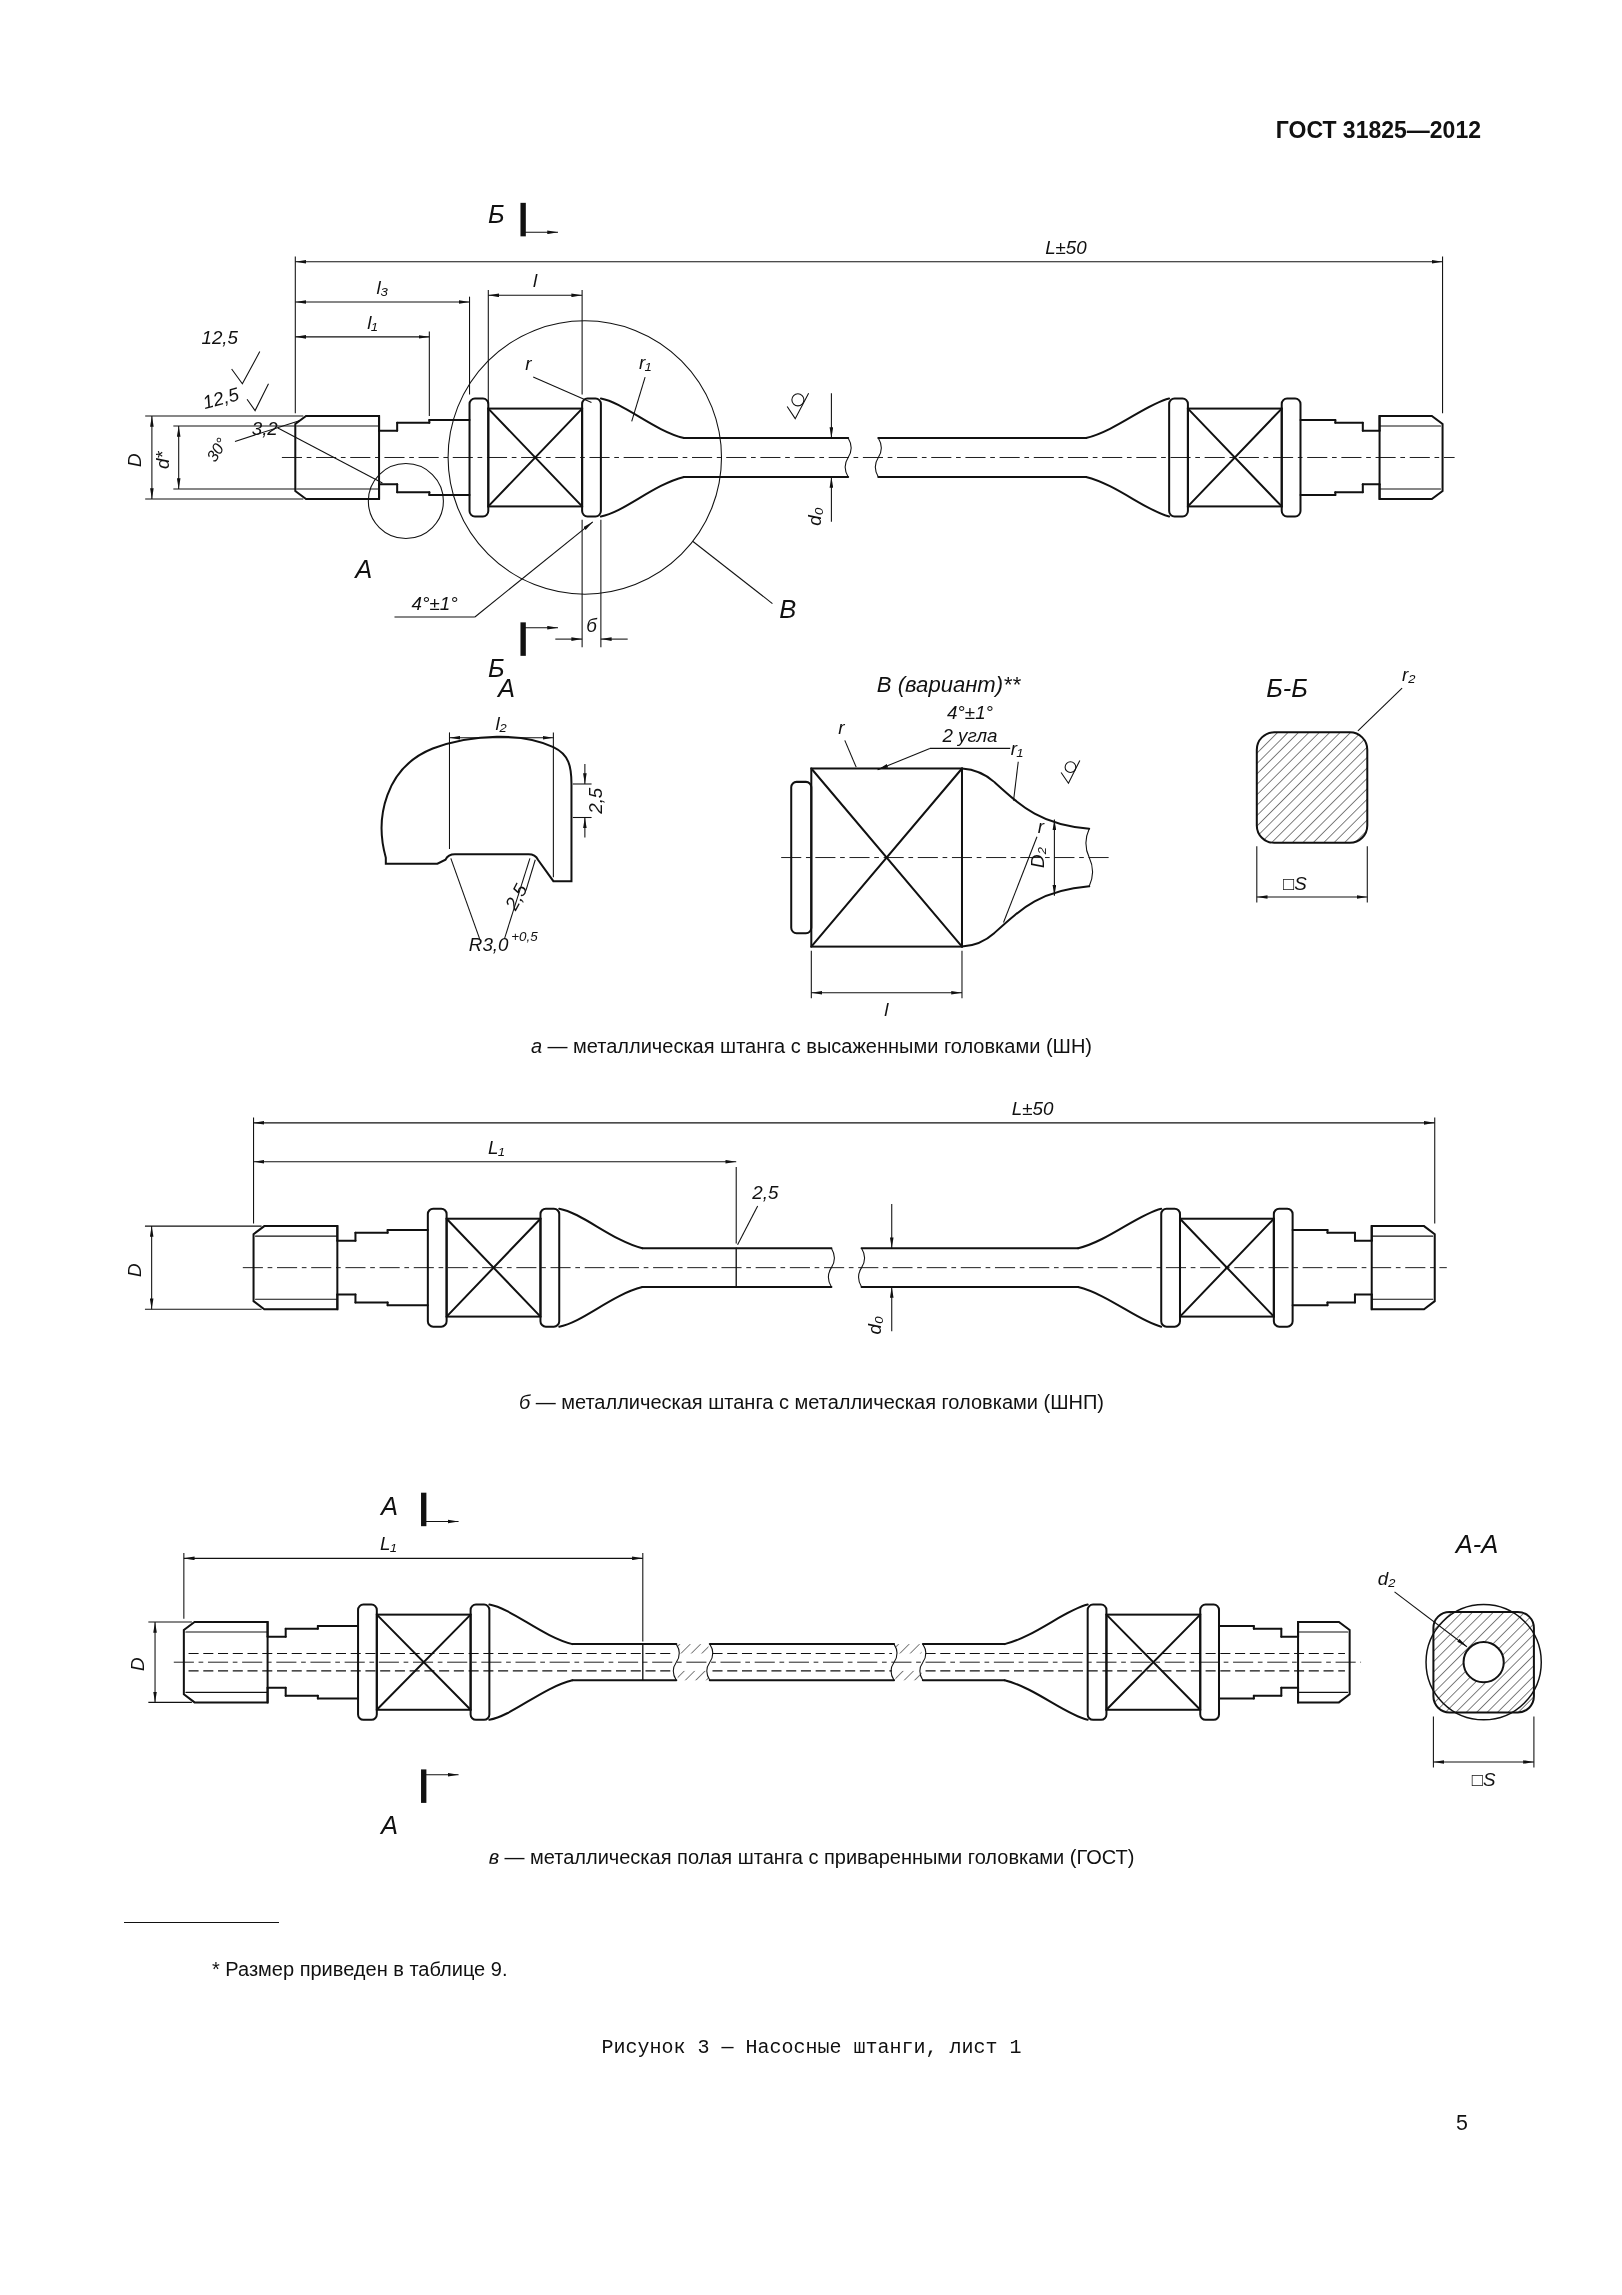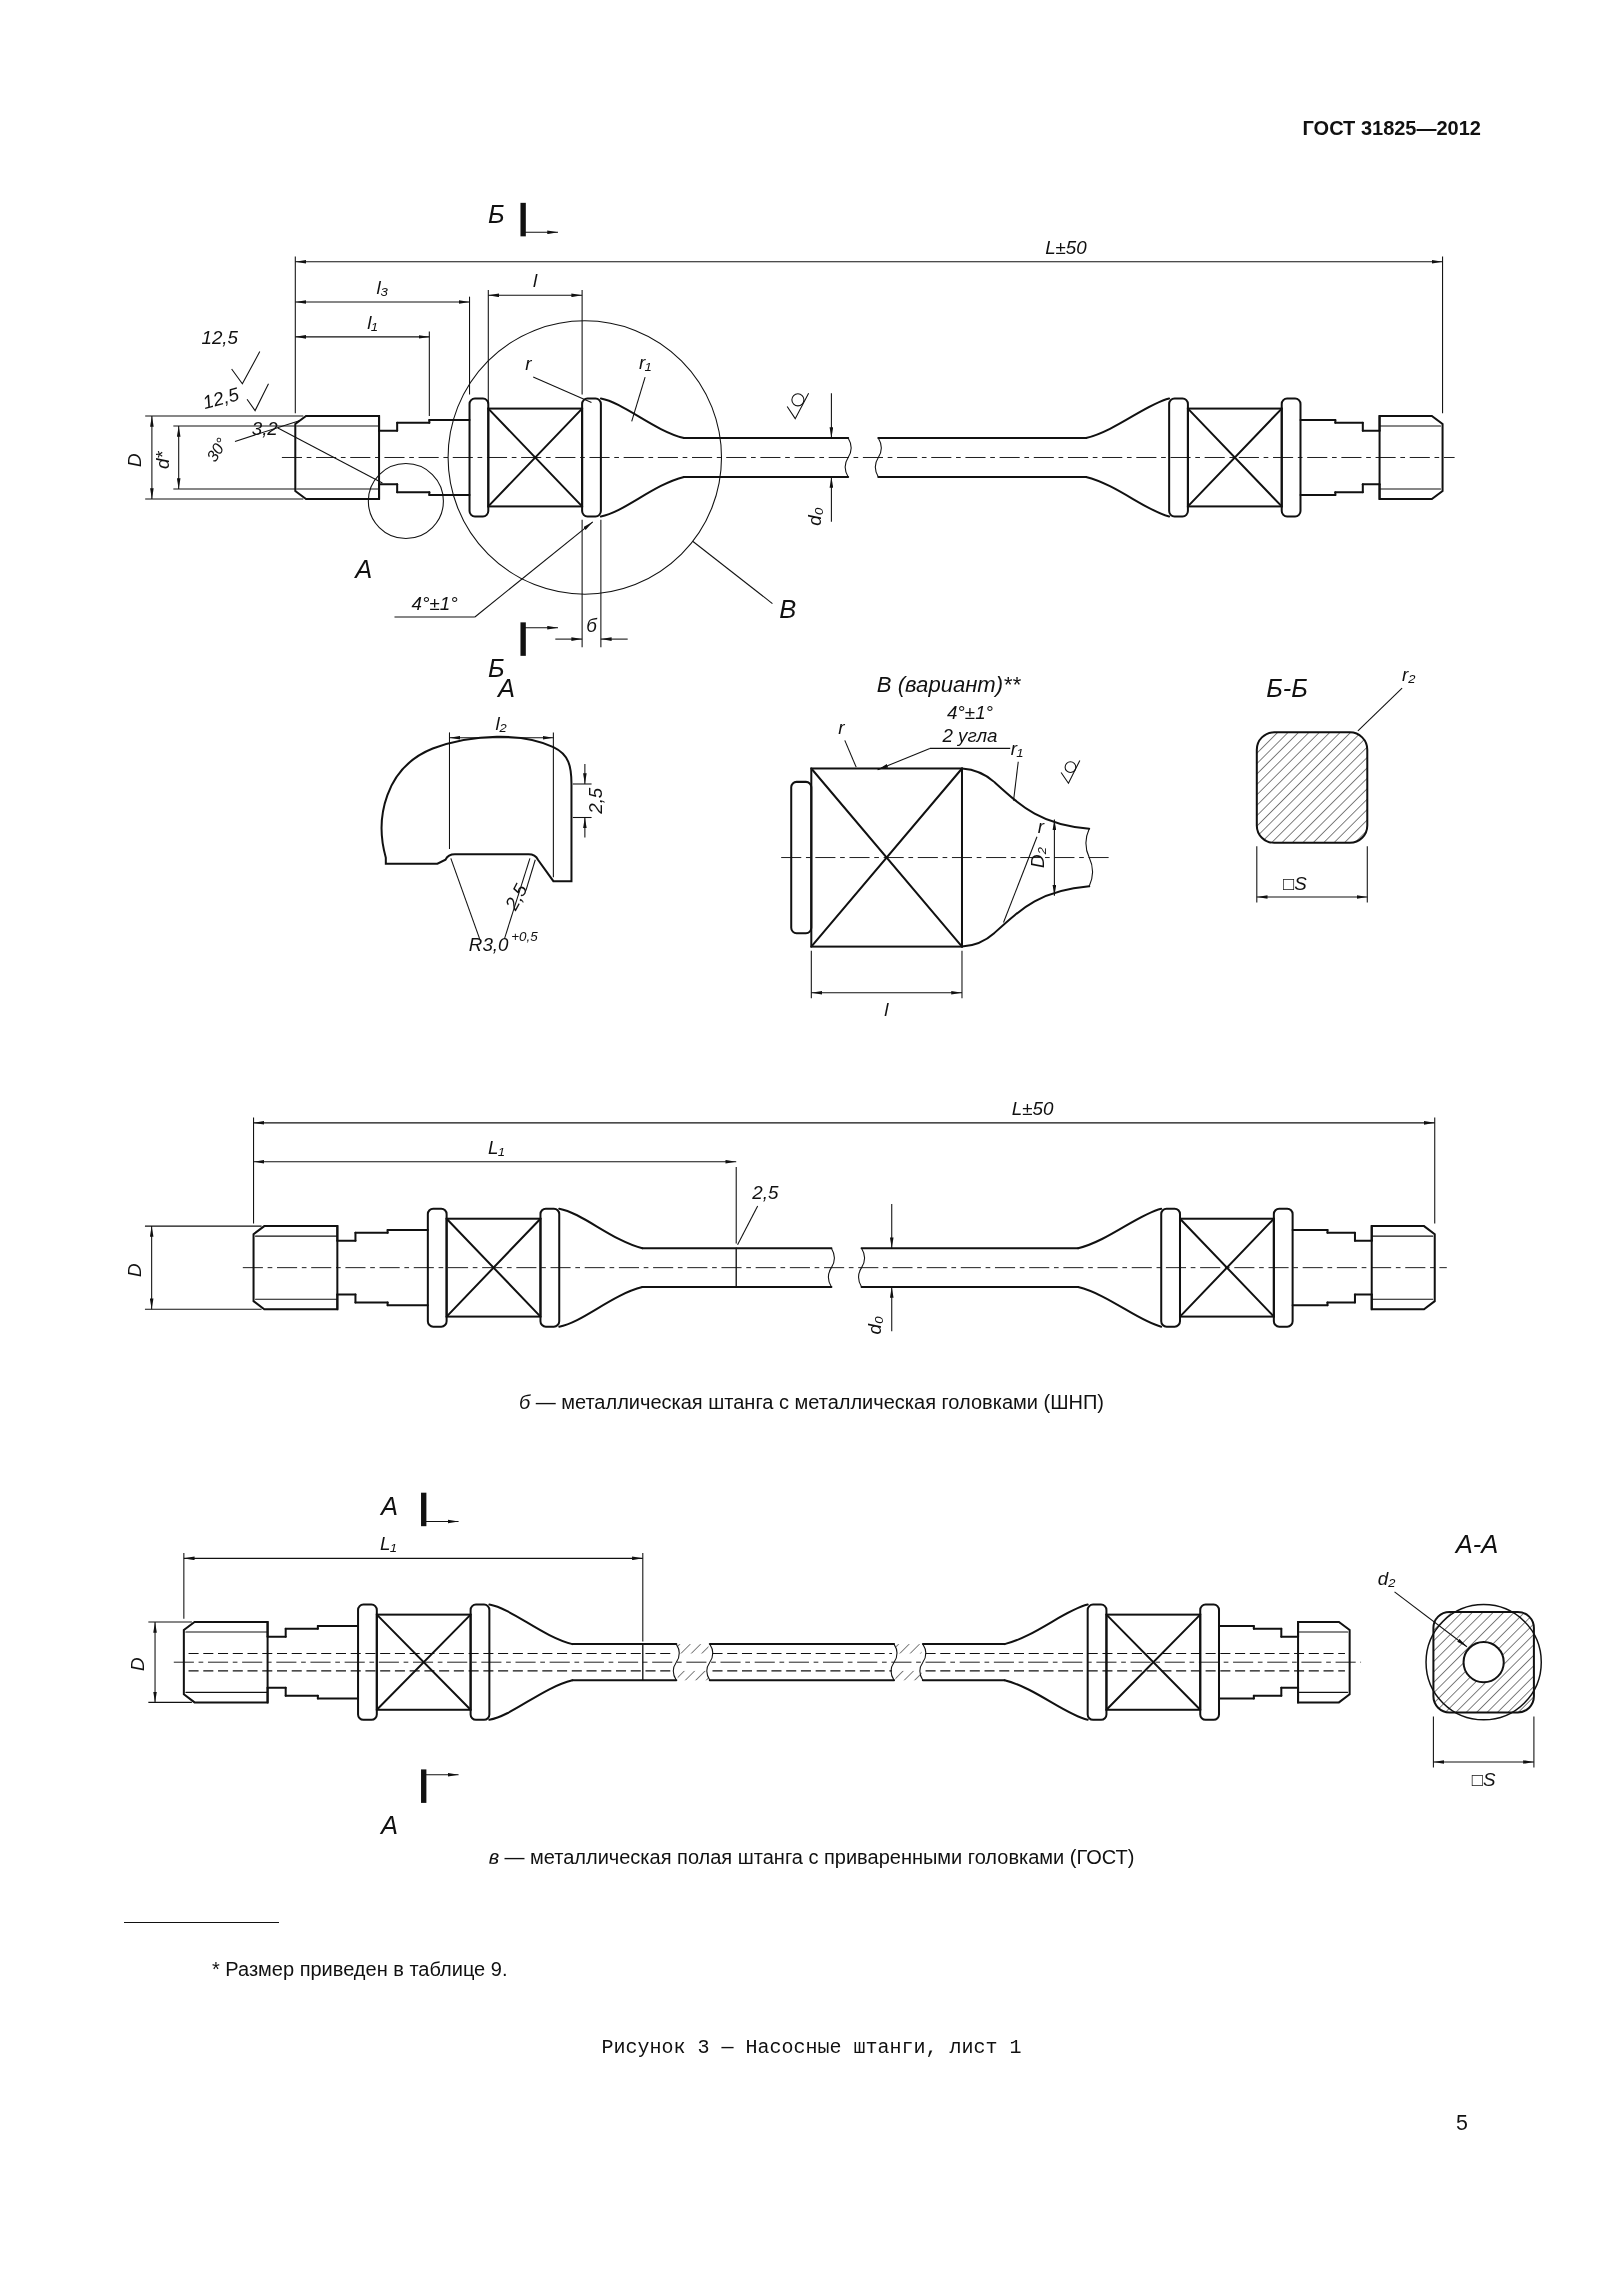--- a/index.html
+++ b/index.html
@@ -10,21 +10,21 @@
   .thick{stroke:#111;stroke-width:3;fill:none;stroke-linecap:round;}
   .thin{stroke:#111;stroke-width:1.6;fill:none;}
   .cl{stroke:#111;stroke-width:1.4;fill:none;stroke-dasharray:30 7 7 7;}
   .dash{stroke:#111;stroke-width:1.8;fill:none;stroke-dasharray:15 7;}
   .vthick{stroke:#111;stroke-width:8;fill:none;}
   .dim{font:italic 28px "Liberation Sans",sans-serif;fill:#111;}
   .dimsm{font:italic 24px "Liberation Sans",sans-serif;fill:#111;}
   .vl{font:italic 38px "Liberation Sans",sans-serif;fill:#111;}
   .vt{font:italic 33px "Liberation Sans",sans-serif;fill:#111;}
   .header{position:absolute;left:1139px;top:117px;width:342px;text-align:right;
-          font-size:20px;font-weight:bold;}
+          font-size:23px;font-weight:bold;}
   .caption{position:absolute;left:0;width:100%;text-align:center;font-size:20px;}
   .cap-letter{font-style:italic;margin-right:5.4px;}
   .footrule{position:absolute;left:124px;top:1922px;width:155px;border-top:1.3px solid #111;height:0;}
   .footnotes{position:absolute;left:196px;top:1937px;width:1220px;font-size:20px;line-height:32px;}
   .footnotes p{margin:16px;}
   .figcap{position:absolute;left:0;top:2036px;width:100%;text-align:center;font-size:20px;font-family:Liberation Mono, monospace;}
   .pagenum{position:absolute;left:1456px;top:2111px;font-size:21.4px;}
 </style>
 </head>
 <body>
@@ -295,20 +295,23 @@
       <line class="thin" x1="312" y1="42" x2="246" y2="106"></line>
     </g>
     <g>
       <line class="thin" x1="95" y1="278" x2="95" y2="362"></line>
       <line class="thin" x1="260" y1="278" x2="260" y2="362"></line>
       <line class="thin" x1="95" y1="354" x2="260" y2="354" marker-start="url(#arr)" marker-end="url(#arr)"></line>
       <text class="dim" x="152" y="344" text-anchor="middle">□S</text>
     </g>
   </svg>
 
+  <div class="caption" style="top:1035px">
+    <span class="cap-letter">а</span><span>— металлическая штанга с высаженными головками (ШН)</span>
+  </div>
 
   <svg style="left:94px;top:1092px" width="1448" height="295" viewBox="0 0 2160 440">
     <line class="cl" x1="222" y1="262" x2="2018" y2="262"></line>
     <g class="thick">
       <path d="M254,200 L363,200 L363,324 L254,324 L238,312 L238,212 Z"></path>
       <line class="thin" x1="241" y1="215" x2="363" y2="215"></line>
       <line class="thin" x1="241" y1="309" x2="363" y2="309"></line>
       <line x1="363" y1="200" x2="363" y2="222"></line>
         <line x1="363" y1="302" x2="363" y2="324"></line>
       <line x1="363" y1="222" x2="390" y2="222"></line>

